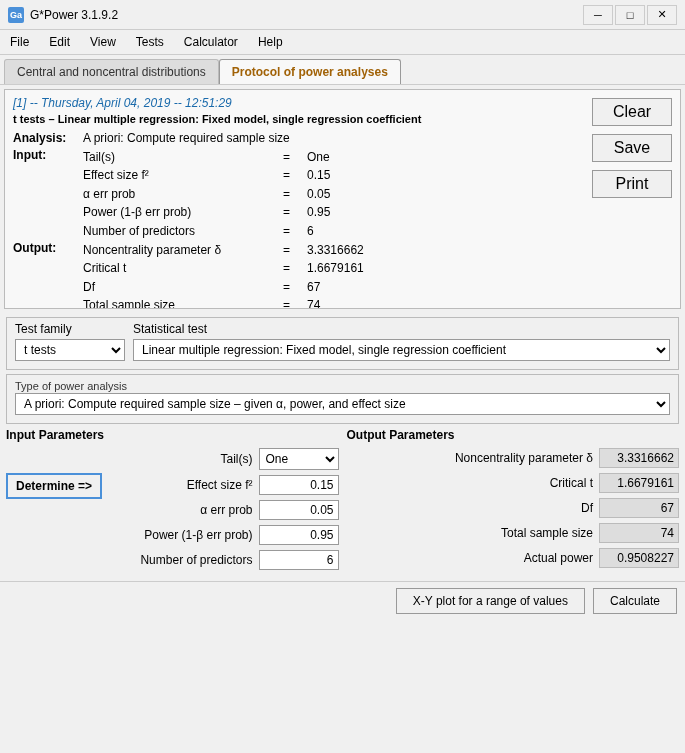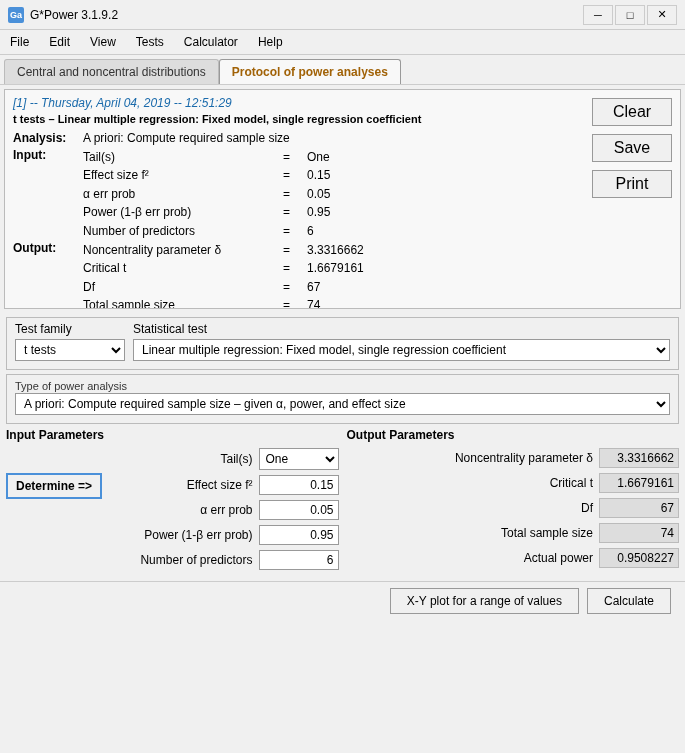--- a/index.html
+++ b/index.html
@@ -277,21 +277,21 @@
       position: absolute;
       bottom: 0;
       left: 0;
       right: 0;
       height: 38px;
       background: #f0f0f0;
       border-top: 1px solid #ccc;
       display: flex;
       align-items: center;
       justify-content: flex-end;
-      padding: 0 14px;
+      padding: 0 8px;
       gap: 8px;
     }
     .bottom-btn {
       padding: 5px 16px;
       font-size: 12px;
       border: 1px solid #999;
       background: #f0f0f0;
       cursor: pointer;
     }
     .bottom-btn.primary {

